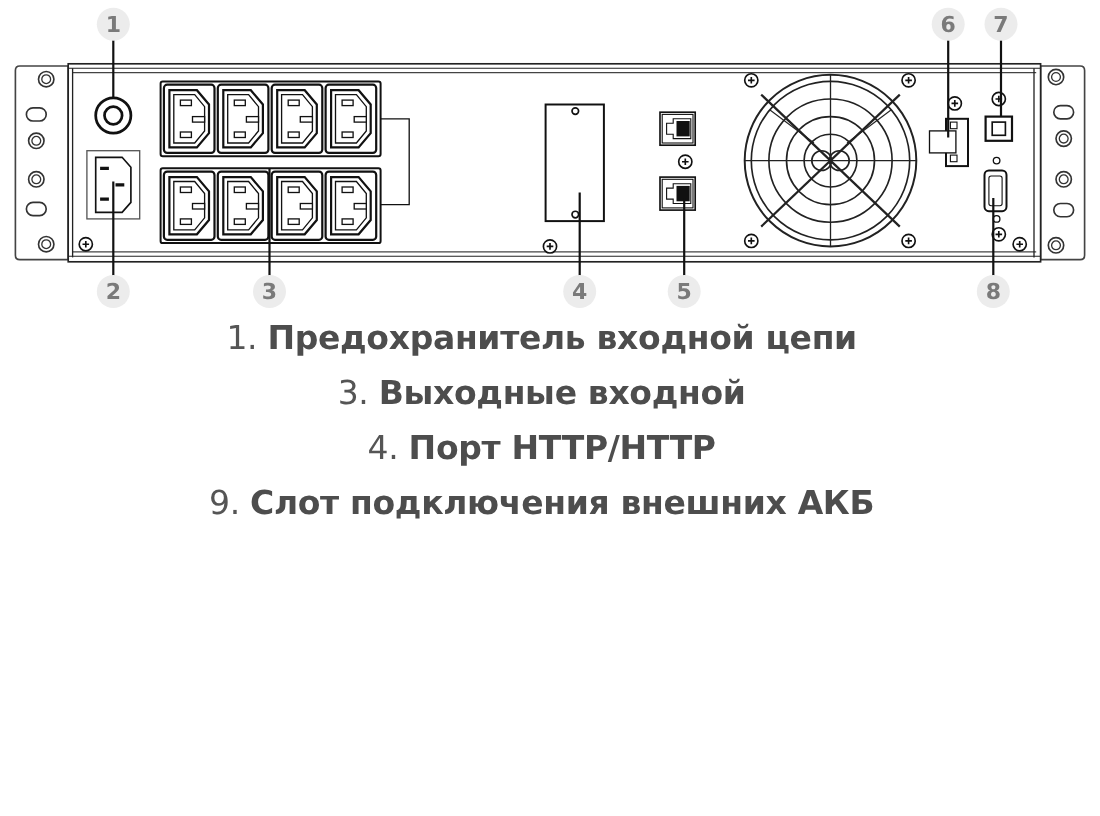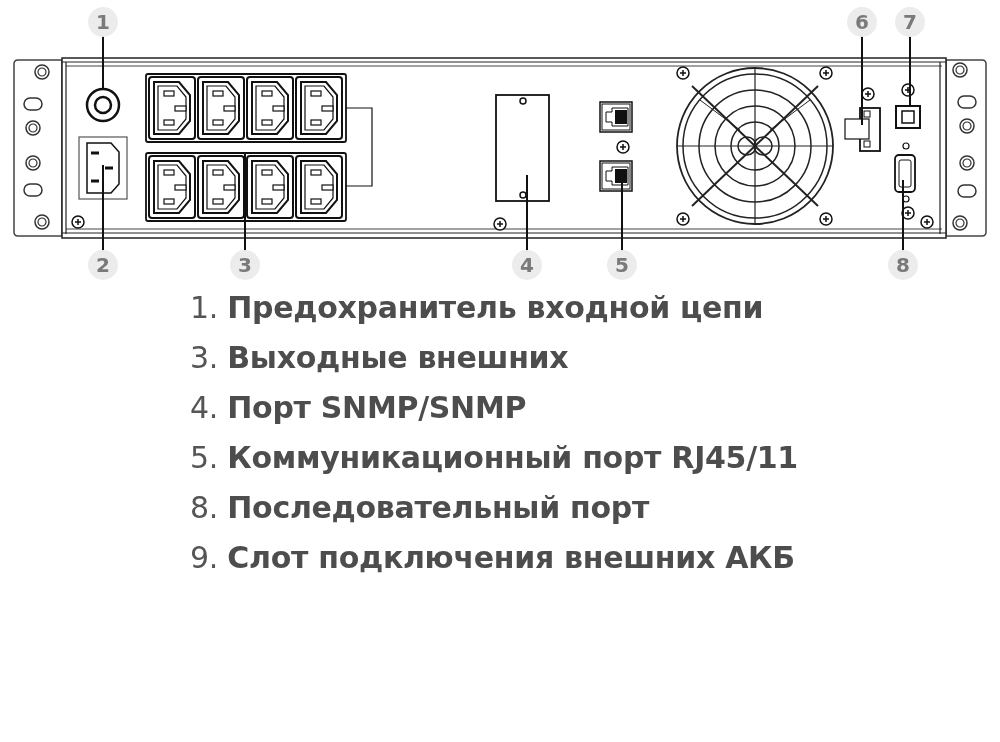--- a/index.html
+++ b/index.html
@@ -2,21 +2,21 @@
 <html><head>
   <meta charset="utf-8">
   <style>
     html, body { margin: 0; padding: 0; background: #ffffff; }
     body { width: 1000px; height: 742px; position: relative; overflow: hidden;
            font-family: "DejaVu Sans", sans-serif; }
     #diagram { position: absolute; left: 0; top: 0; width: 1000px; height: 280px; }
     .badge-label { font-family: "DejaVu Sans", sans-serif; font-weight: bold; font-size: 20px; fill: #7a7a7a; }
     #legend { position: absolute; left: 190px; top: 283px; margin: 0; padding: 0; list-style: none; }
     #legend li { font-family: "DejaVu Sans", sans-serif; font-size: 30px; line-height: 50px;
-                 color: #4a4a4a; white-space: nowrap; letter-spacing: -0.3px; }
+                 color: #4a4a4a; white-space: nowrap; letter-spacing: -0.3px; text-align: center; }
     #legend .num { font-weight: normal; color: #555; }
     #legend .txt { font-weight: bold; color: #4d4d4d; }
   </style>
 </head>
 <body>
 
 <svg id="diagram" viewBox="0 0 1000 280" xmlns="http://www.w3.org/2000/svg">
   <defs>
     <g id="outlet">
       <rect x="0" y="0" width="46" height="62" rx="3" fill="#fff" stroke="#111" stroke-width="2"></rect>
@@ -196,18 +196,16 @@
     <text class="badge-label" x="910" y="29" text-anchor="middle">7</text>
   </g>
   <g>
     <circle cx="903" cy="265" r="15" fill="#ececec"></circle>
     <text class="badge-label" x="903" y="272" text-anchor="middle">8</text>
   </g>
 </svg>
 
 <ol id="legend">
   <li><span class="num">1.</span> <span class="txt">Предохранитель входной цепи</span></li>
-  <li><span class="num">3.</span> <span class="txt">Выходные внешних</span></li>
-  <li><span class="num">4.</span> <span class="txt">Порт SNMP/SNMP</span></li>
-  <li><span class="num">5.</span> <span class="txt">Коммуникационный порт RJ45/11</span></li>
-  <li><span class="num">8.</span> <span class="txt">Последовательный порт</span></li>
+  <li><span class="num">3.</span> <span class="txt">Выходные входной</span></li>
+  <li><span class="num">4.</span> <span class="txt">Порт HTTP/HTTP</span></li>
   <li><span class="num">9.</span> <span class="txt">Слот подключения внешних АКБ</span></li>
 </ol>
 
 </body></html>

